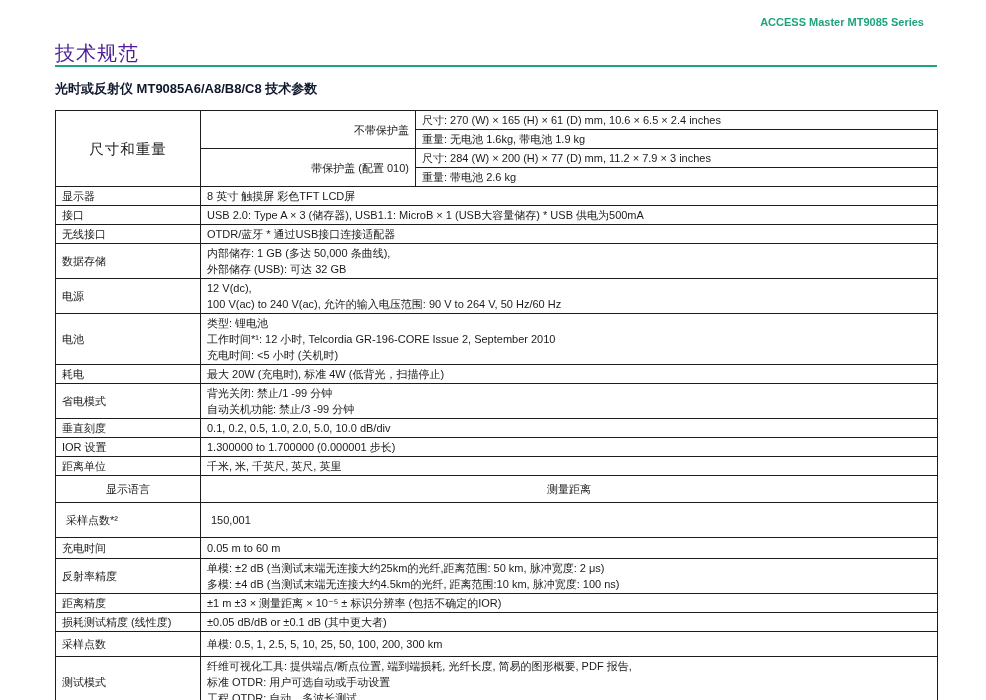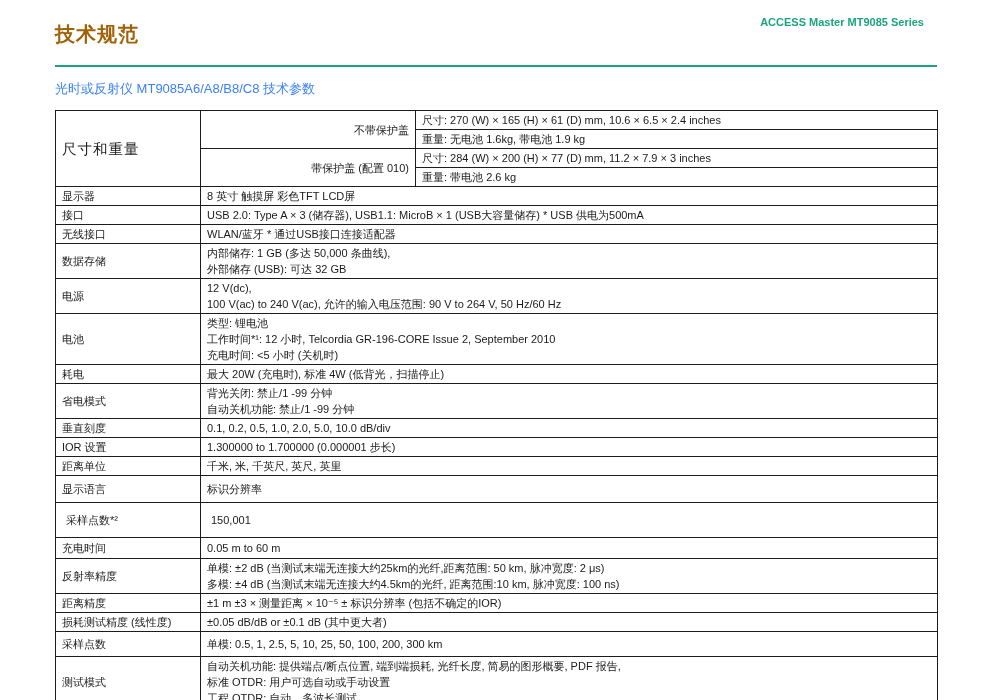--- a/index.html
+++ b/index.html
@@ -10,59 +10,59 @@
     font-family: "Liberation Sans", "DejaVu Sans", sans-serif;
     color: #1a1a1a;
   }
   .page { position: relative; width: 986px; height: 700px; background: #fff; }
 
   .brand {
     position: absolute; top: 16px; right: 62px;
     font-size: 11px; font-weight: bold; color: #1ba47d;
   }
   .title {
-    position: absolute; left: 55px; top: 21px;
-    font-size: 20px; font-weight: bold; color: #a16207;
+    position: absolute; left: 55px; top: 40px;
+    font-size: 20px; font-weight: normal; color: #4c1d95;
     letter-spacing: 1px;
   }
   .rule {
     position: absolute; left: 55px; top: 65px;
     width: 882px; height: 2px; background: #1ba47d;
   }
   .subtitle {
     position: absolute; left: 55px; top: 80px;
-    font-size: 13px; font-weight: normal; color: #3b82f6;
+    font-size: 13px; font-weight: bold; color: #0f172a;
   }
 
   table.spec {
     position: absolute; left: 55px; top: 110px;
     width: 882px;
     border-collapse: collapse;
     table-layout: fixed;
   }
   table.spec td {
     border: 1.5px solid #1c1c1c;
     font-size: 11px;
     line-height: 16px;
     padding: 1px 6px;
     vertical-align: middle;
     overflow: hidden;
     white-space: nowrap;
   }
   td.label { padding-left: 5px; white-space: normal; }
   td.label.big {
     font-size: 14.5px;
-    text-align: left;
+    text-align: center;
     letter-spacing: 1px;
   }
   td.mid { padding-left: 8px; text-align: right; }
   td.value .line { white-space: nowrap; overflow: hidden; }
 
   tr.h-block td { height: 18px; }
-  tr.h-lang td { height: 27px; }
+  tr.h-lang td { height: 27px; text-align: center; }
   tr.h-pts td { height: 35px; padding-left: 10px; }
   tr.h-res td { height: 21px; }
   tr.h-range td { height: 25px; }
   tr.clipped td { height: 16px; border-bottom: none; }
 </style>
 </head>
 <body>
 
 <div class="page">
 
@@ -103,21 +103,21 @@
         </tr>
         <tr>
           <td class="label">接口</td>
           <td class="value" colspan="2">
             <div class="line">USB 2.0: Type A × 3 (储存器), USB1.1: MicroB × 1 (USB大容量储存) * USB  供电为500mA</div>
           </td>
         </tr>
         <tr>
           <td class="label">无线接口</td>
           <td class="value" colspan="2">
-            <div class="line">WLAN/蓝牙 *  通过USB接口连接适配器</div>
+            <div class="line">OTDR/蓝牙 *  通过USB接口连接适配器</div>
           </td>
         </tr>
         <tr>
           <td class="label">数据存储</td>
           <td class="value" colspan="2">
             <div class="line">内部储存: 1 GB (多达 50,000 条曲线),</div>
             <div class="line">外部储存 (USB): 可达  32 GB</div>
           </td>
         </tr>
         <tr>
@@ -138,21 +138,21 @@
         <tr>
           <td class="label">耗电</td>
           <td class="value" colspan="2">
             <div class="line">最大  20W (充电时), 标准  4W   (低背光，扫描停止)</div>
           </td>
         </tr>
         <tr>
           <td class="label">省电模式</td>
           <td class="value" colspan="2">
             <div class="line">背光关闭:  禁止/1 -99  分钟</div>
-            <div class="line"> 自动关机功能:  禁止/1 -99  分钟</div>
+            <div class="line"> 自动关机功能:  禁止/3 -99  分钟</div>
           </td>
         </tr>
         <tr>
           <td class="label">垂直刻度</td>
           <td class="value" colspan="2">
             <div class="line">0.1, 0.2, 0.5, 1.0, 2.0, 5.0, 10.0 dB/div</div>
           </td>
         </tr>
         <tr>
           <td class="label">IOR  设置</td>
@@ -162,21 +162,21 @@
         </tr>
         <tr>
           <td class="label">距离单位</td>
           <td class="value" colspan="2">
             <div class="line">千米, 米, 千英尺, 英尺, 英里</div>
           </td>
         </tr>
         <tr class="h-lang">
           <td class="label">显示语言</td>
           <td class="value" colspan="2">
-            <div class="line">标识分辨率</div>
+            <div class="line">测量距离</div>
           </td>
         </tr>
         <tr class="h-pts">
           <td class="label">采样点数*²</td>
           <td class="value" colspan="2">
             <div class="line">150,001</div>
           </td>
         </tr>
         <tr class="h-res">
           <td class="label">充电时间</td>
@@ -205,21 +205,21 @@
         </tr>
         <tr class="h-range">
           <td class="label">采样点数</td>
           <td class="value" colspan="2">
             <div class="line">单模: 0.5, 1, 2.5, 5, 10, 25, 50, 100, 200, 300 km</div>
           </td>
         </tr>
         <tr>
           <td class="label">测试模式</td>
           <td class="value" colspan="2">
-            <div class="line">自动关机功能:  提供端点/断点位置,  端到端损耗,  光纤长度,  简易的图形概要, PDF  报告,</div>
+            <div class="line">纤维可视化工具:  提供端点/断点位置,  端到端损耗,  光纤长度,  简易的图形概要, PDF  报告,</div>
             <div class="line">标准  OTDR:  用户可选自动或手动设置</div>
             <div class="line">工程  OTDR:  自动、多波长测试</div>
           </td>
         </tr>
         <tr class="clipped">
           <td class="label"></td>
           <td class="value" colspan="2">
             <div class="line"></div>
           </td>
         </tr>

